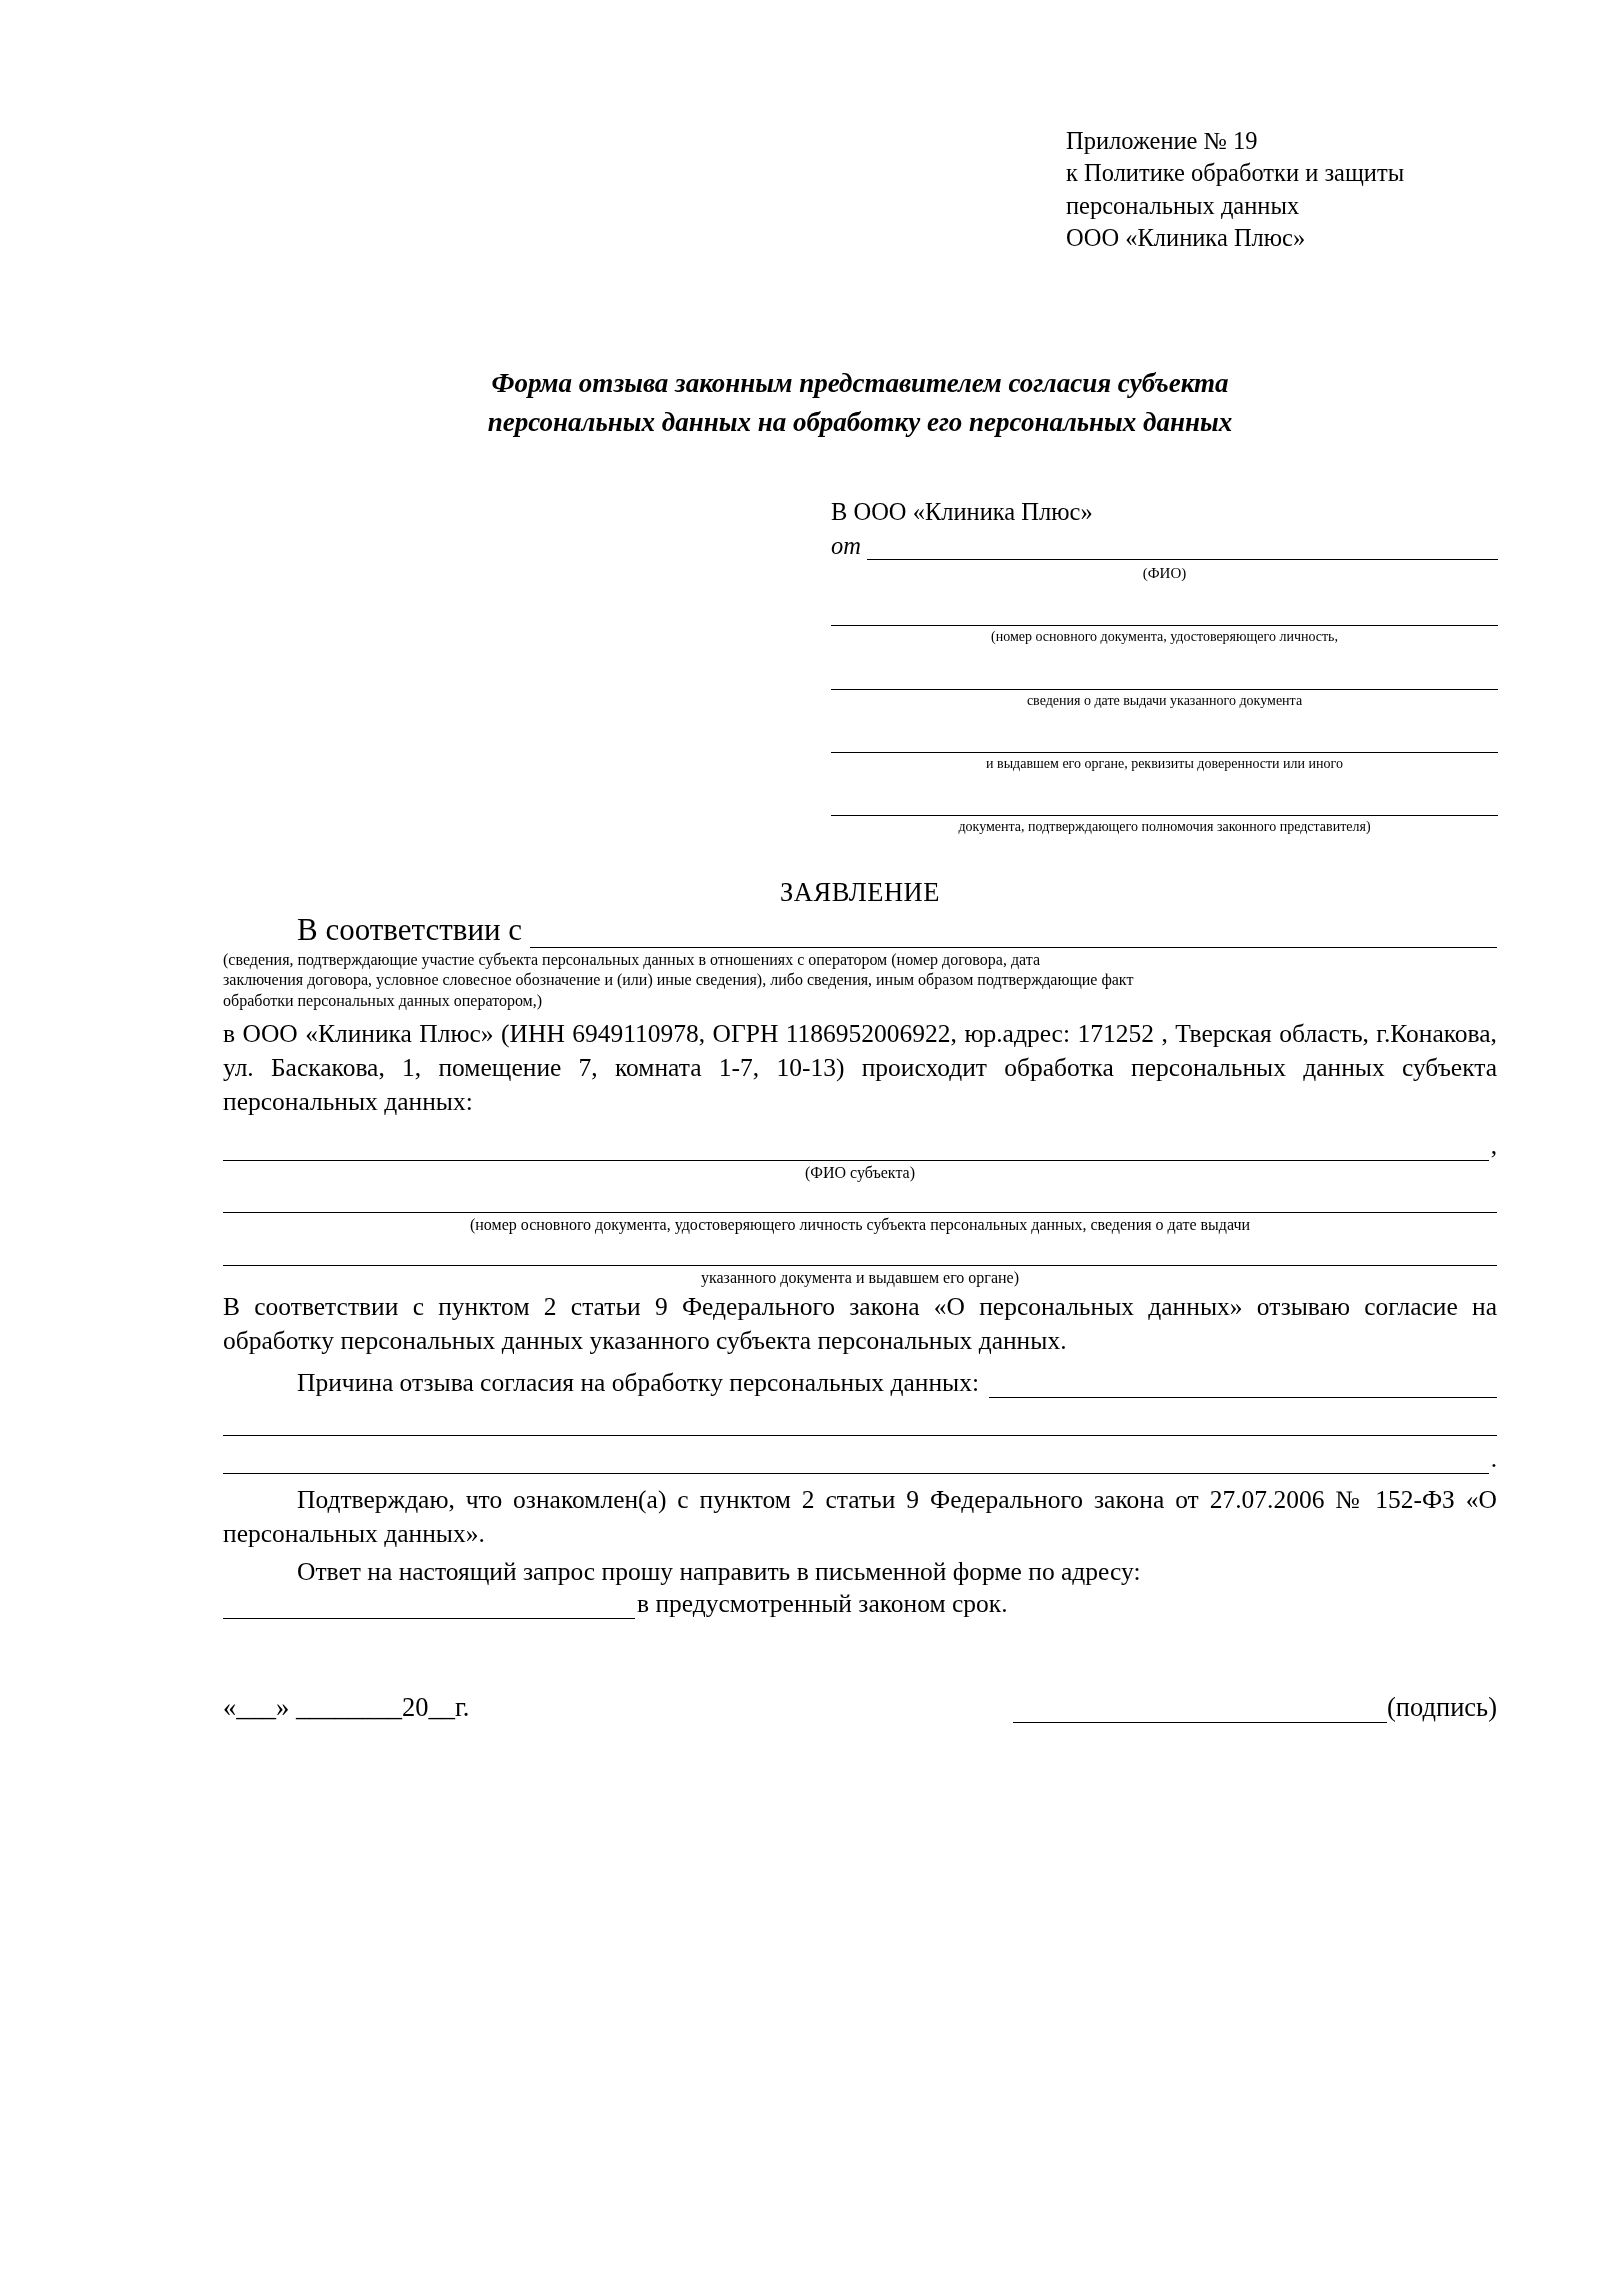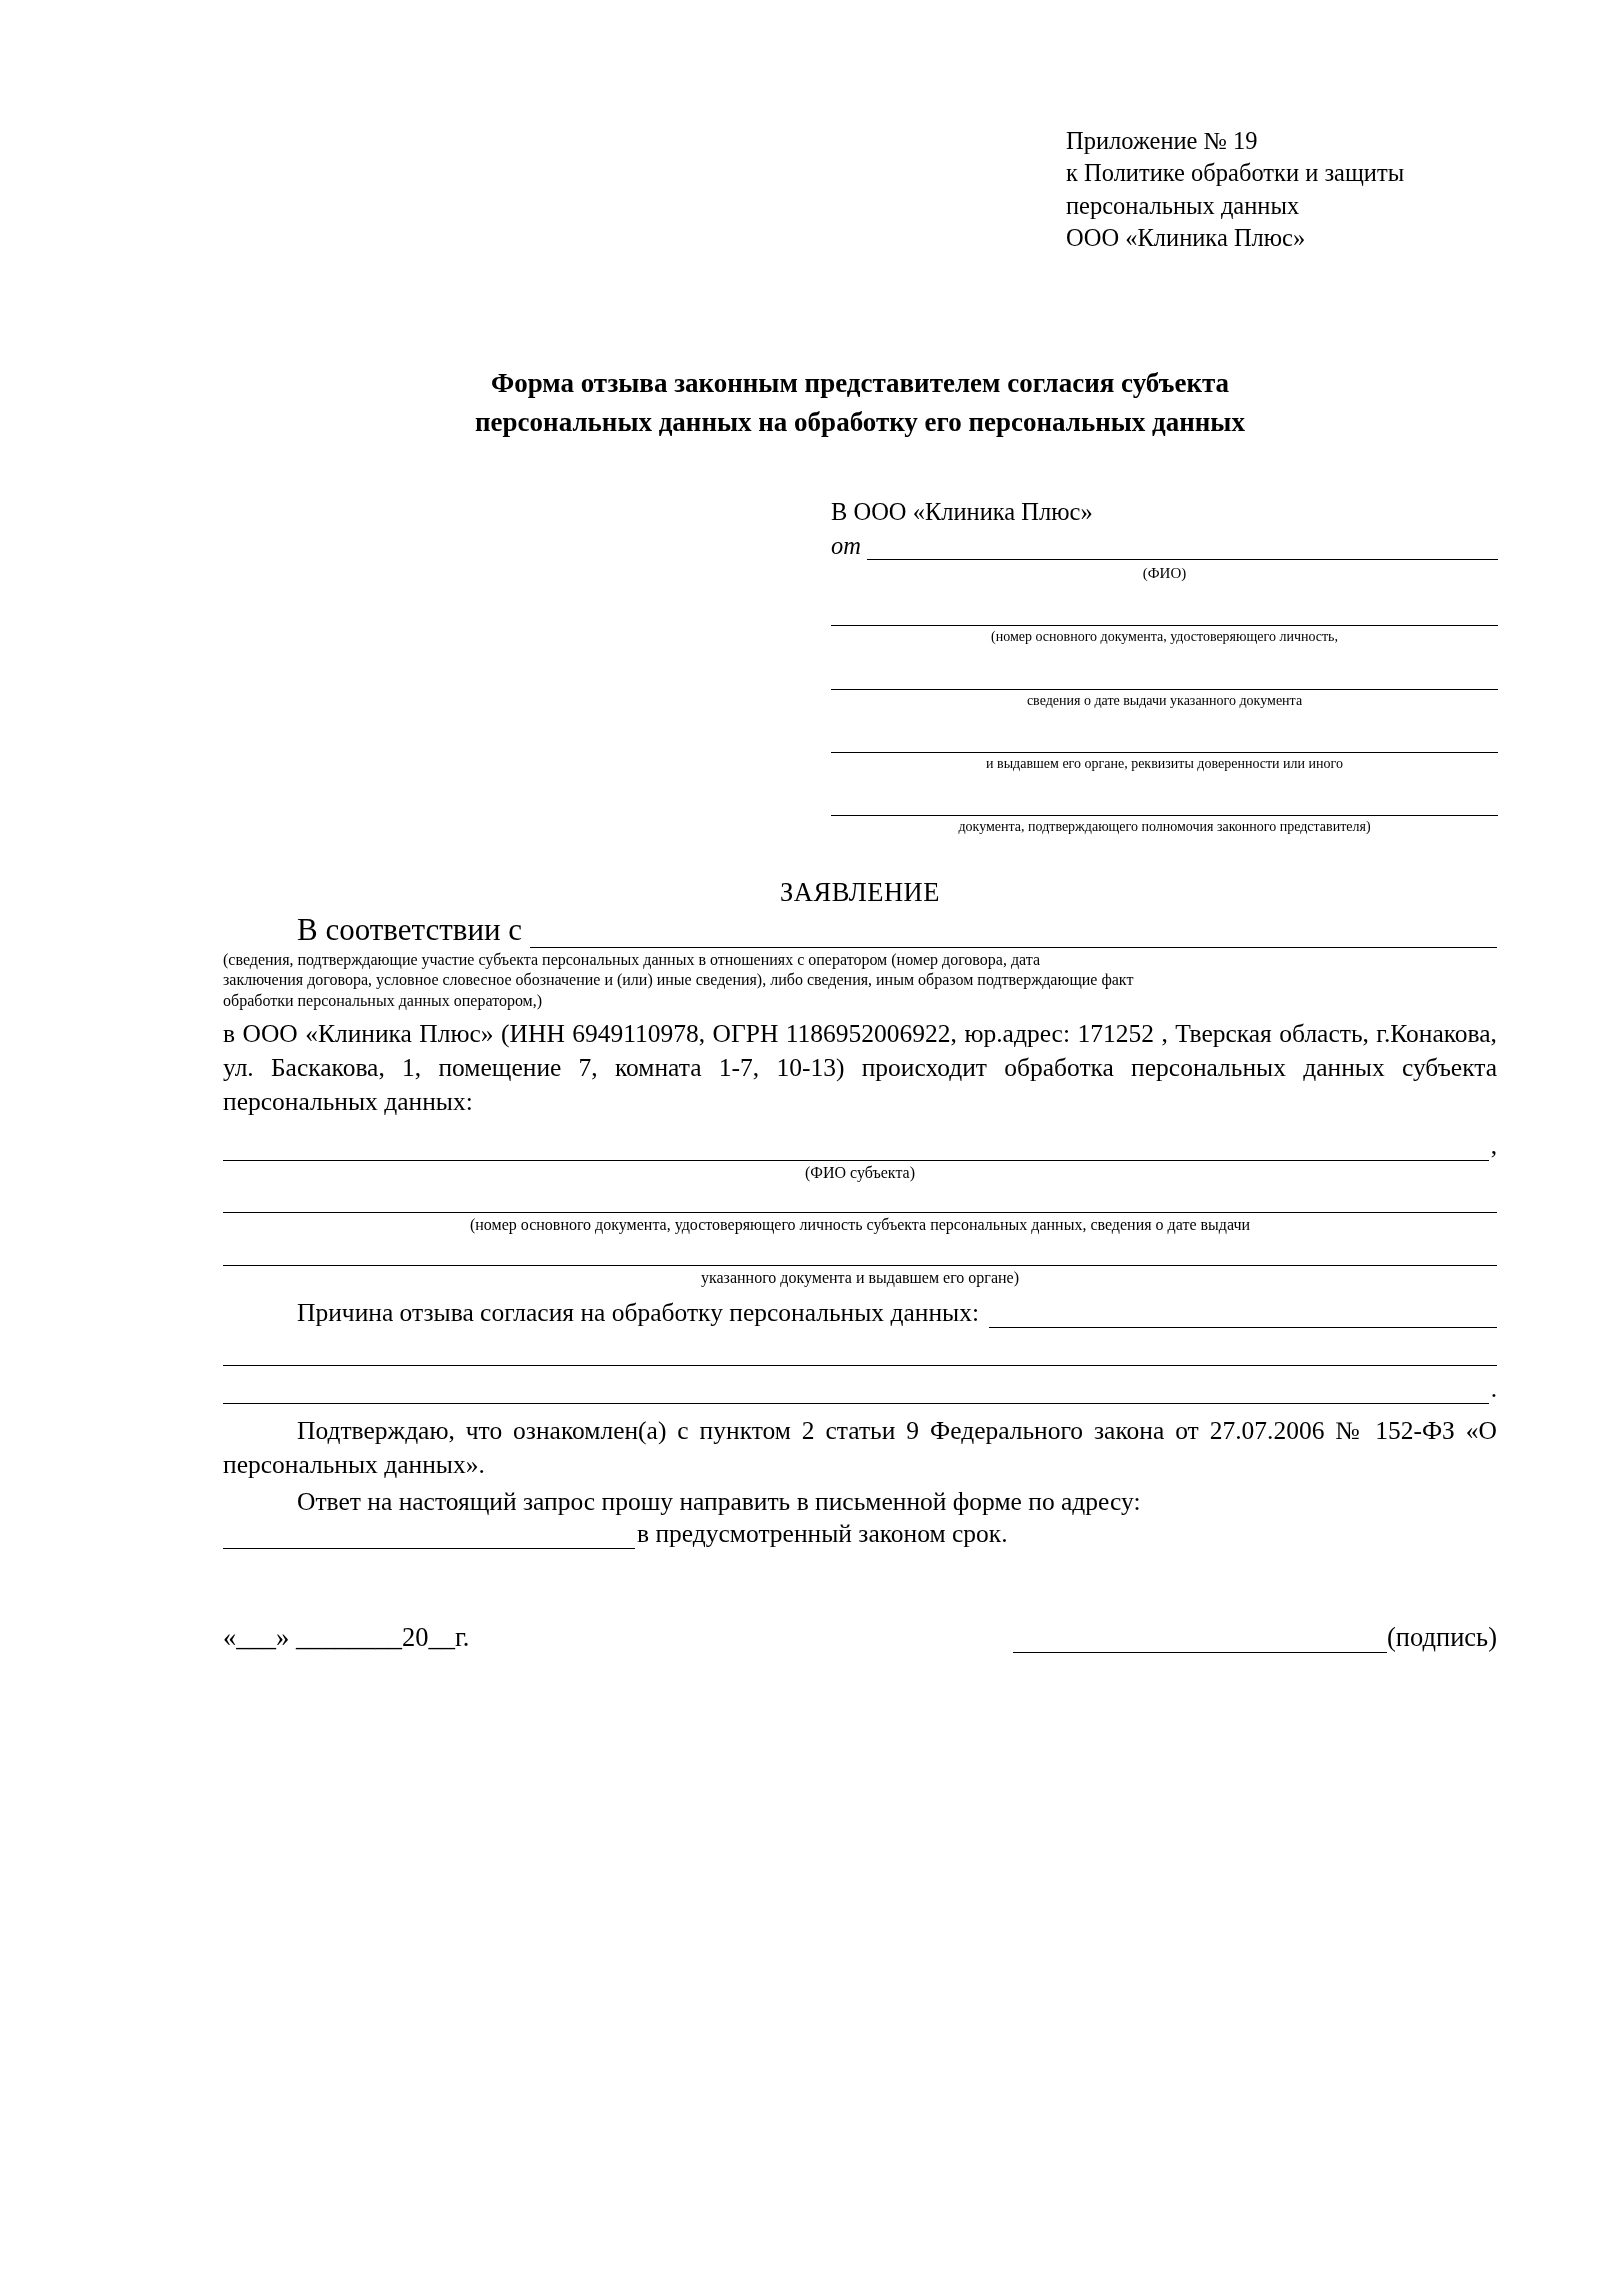--- a/index.html
+++ b/index.html
@@ -40,20 +40,21 @@
   }
 
   
   .doc-title {
     margin-top: 110px;
     text-align: center;
     font-weight: bold;
     font-size: 27px;
     line-height: 1.42;
     padding: 0 29px;
+    font-style: italic;
   }
 
   
   .addressee {
     margin-top: 57px;
     margin-left: 608px;
     width: 667px;
     font-size: 24.5px;
   }
   .addressee .line1 {
@@ -259,20 +260,21 @@
       <span class="tail">,</span>
     </div>
     <div class="note-center">(ФИО субъекта)</div>
 
     <div class="rule tight"></div>
     <div class="note-center">(номер основного документа, удостоверяющего личность субъекта персональных данных, сведения о дате выдачи</div>
 
     <div class="rule tight"></div>
     <div class="note-center">указанного документа и выдавшем его органе)</div>
 
+    <div class="para" style="margin-top:2px;">В соответствии с пунктом 2 статьи 9 Федерального закона «О персональных данных» отзываю согласие на обработку персональных данных указанного субъекта персональных данных.</div>
 
     <div class="reason-row">
       <span class="reason-text">Причина отзыва согласия на обработку персональных данных:</span>
       <span class="reason-fill"></span>
     </div>
     <div class="rule" style="margin-top:3.9px;"></div>
     <div class="rule-row" style="margin-top:3.9px;">
       <span class="rule" style="flex:1;"></span>
       <span class="tail">.</span>
     </div>

